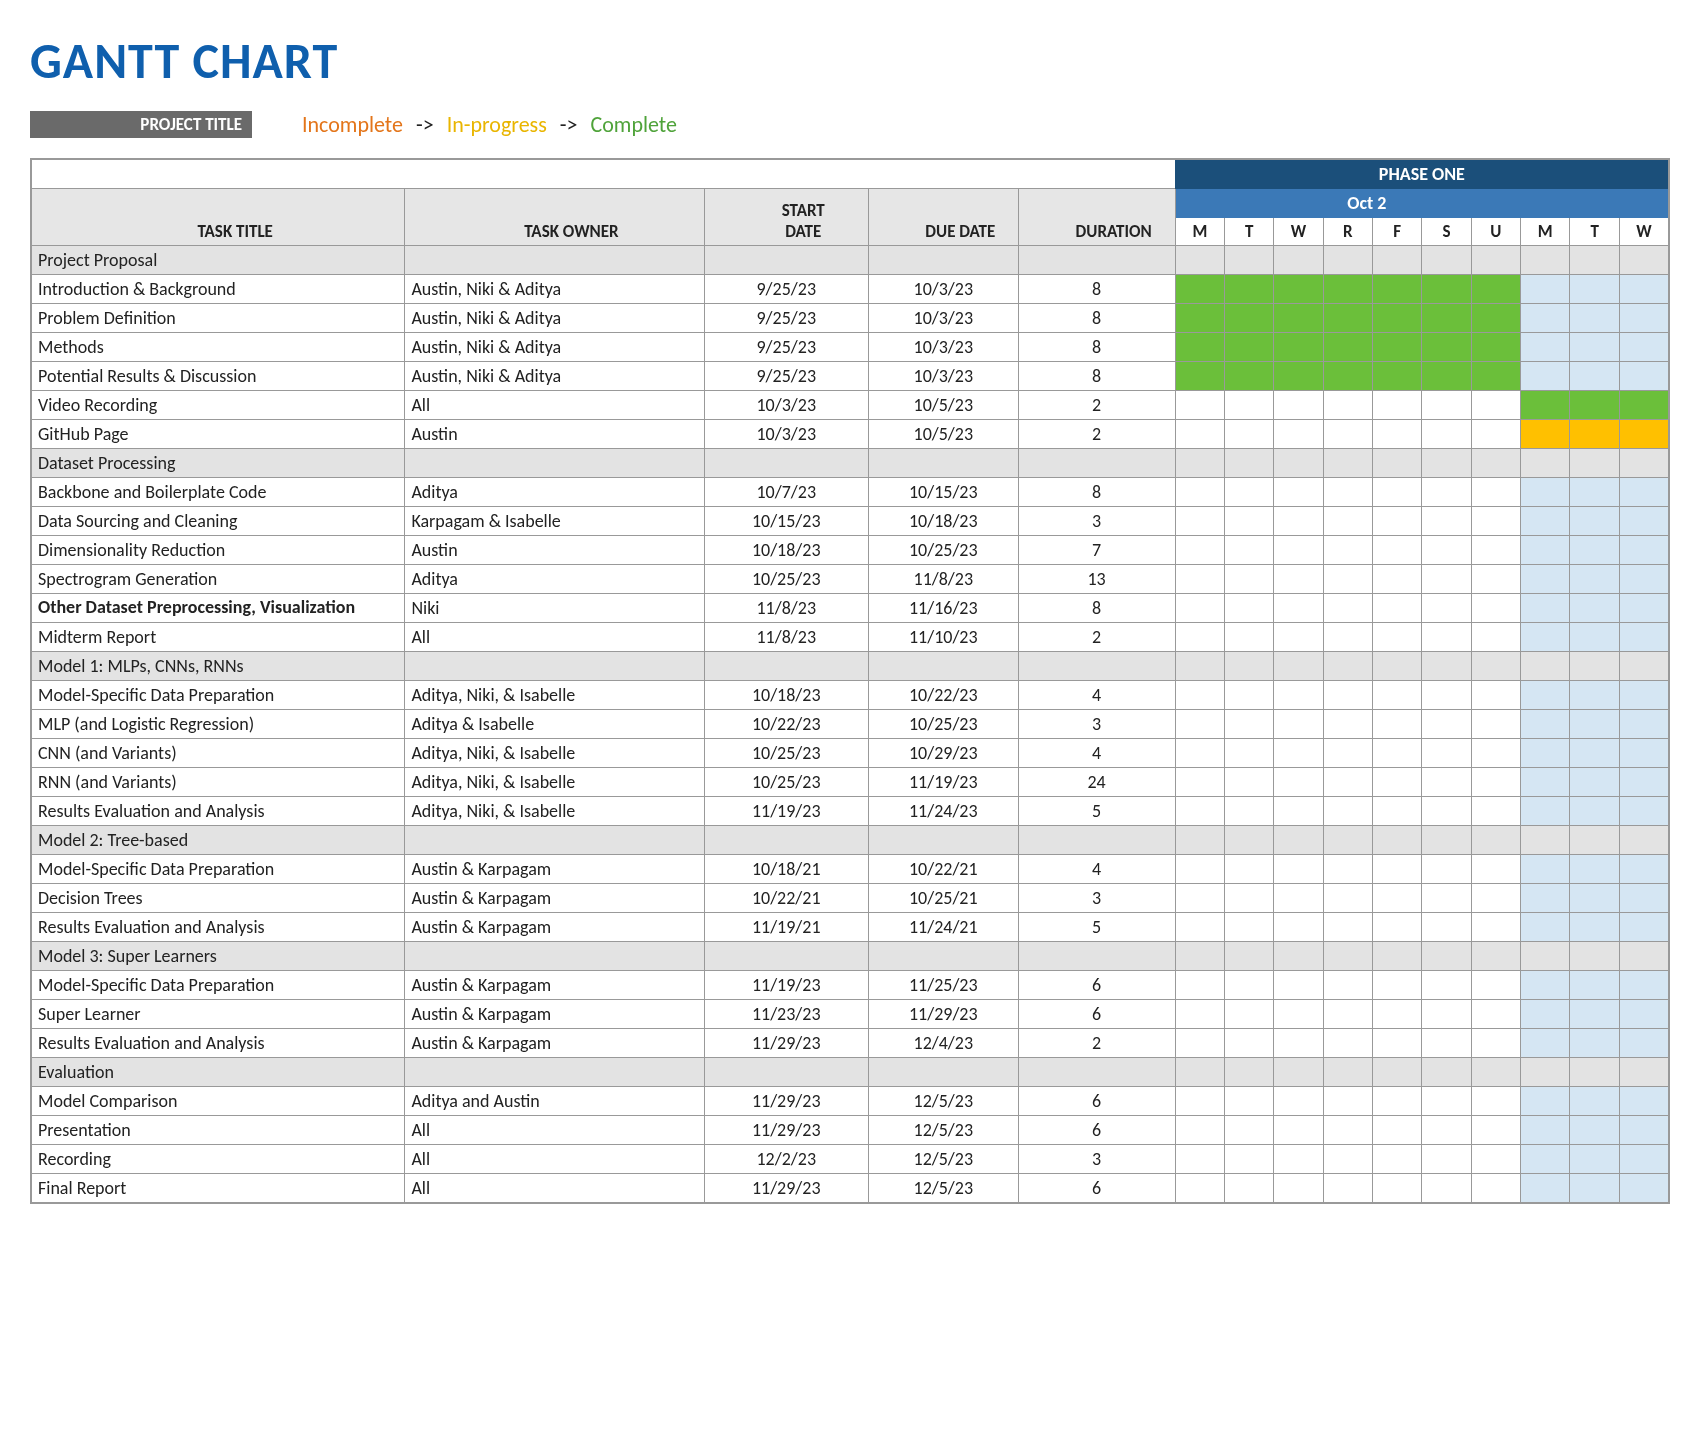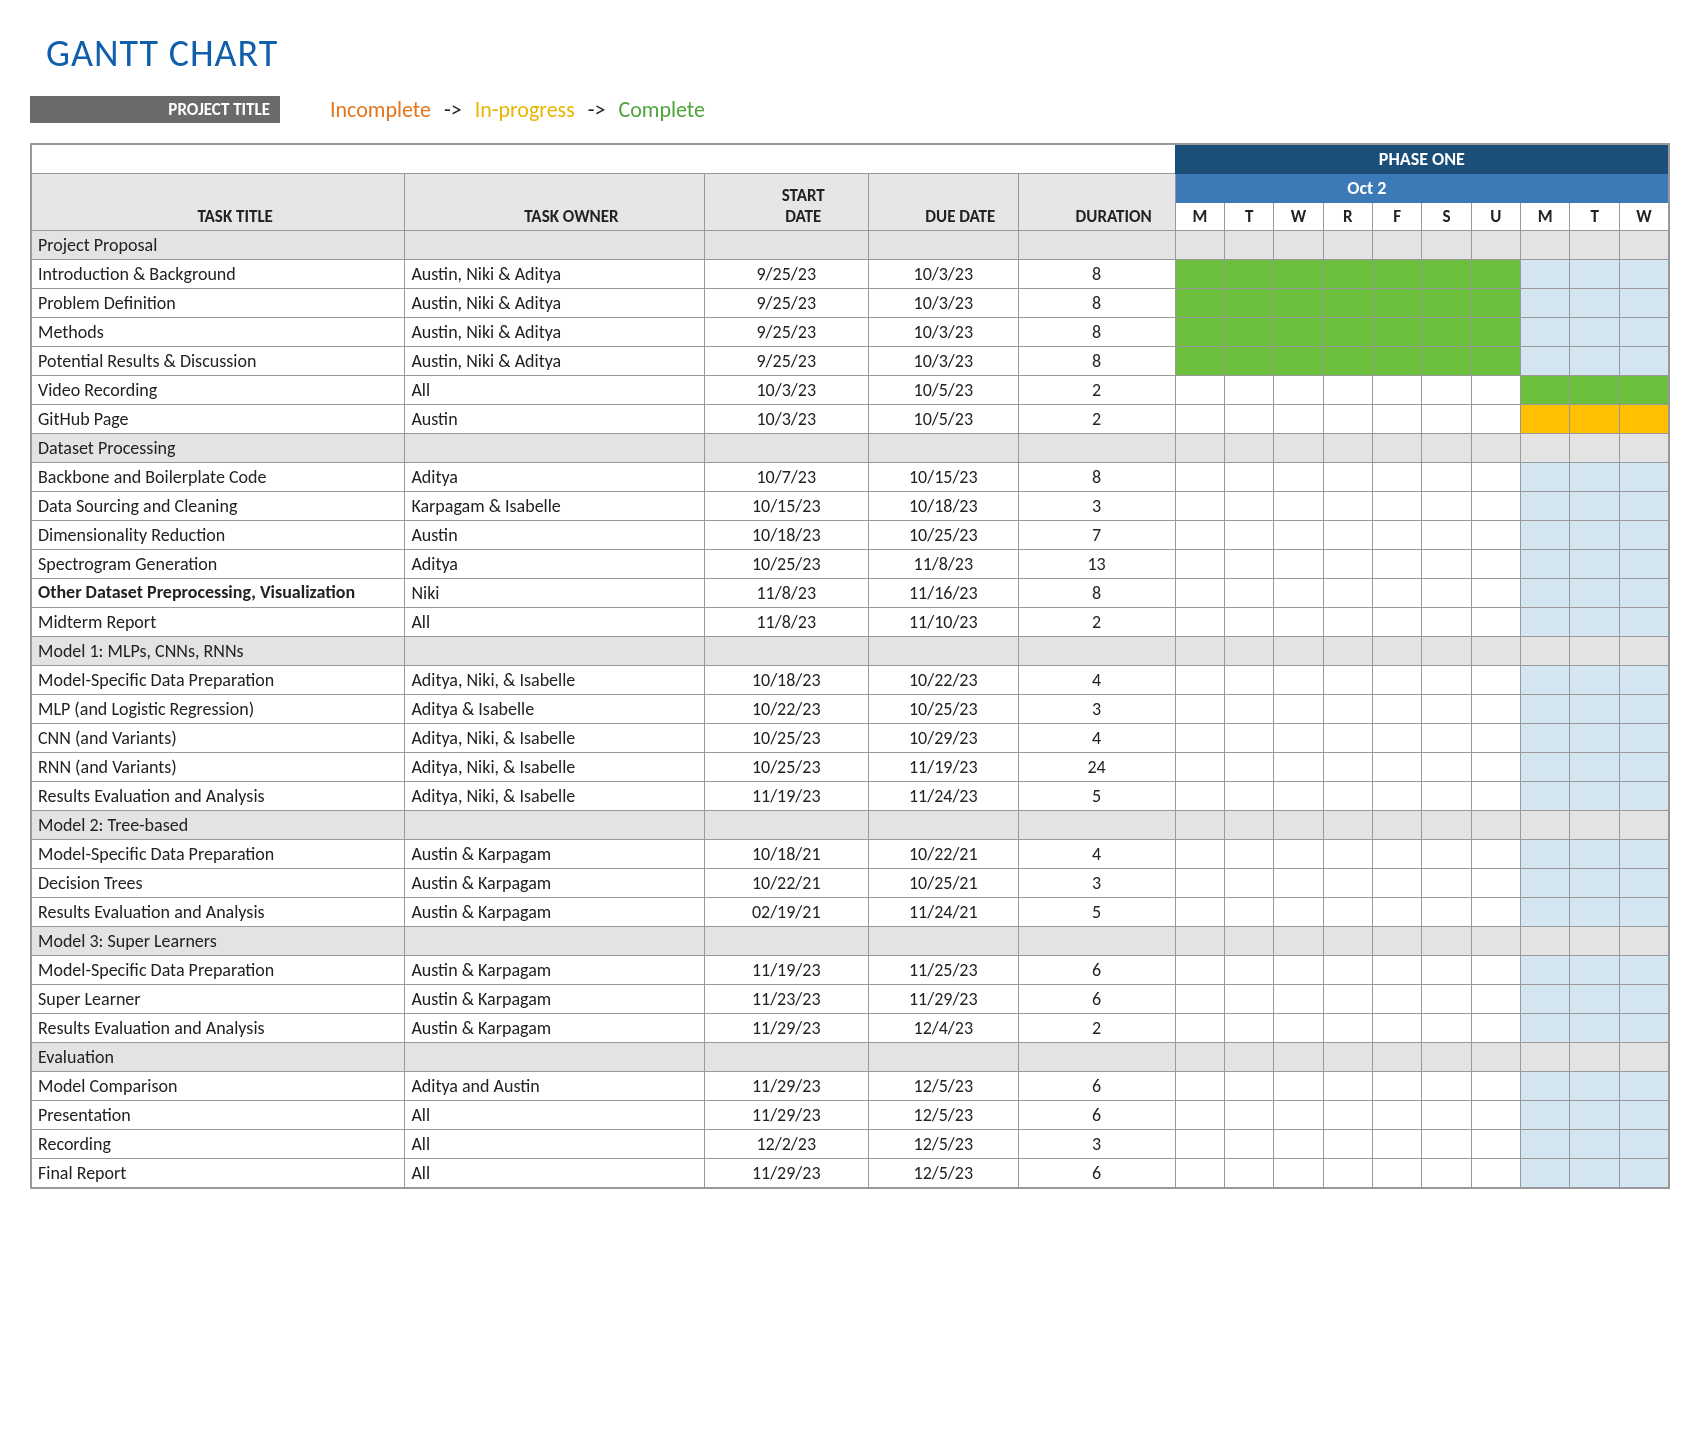--- a/index.html
+++ b/index.html
@@ -5,41 +5,41 @@
   * { box-sizing: border-box; }
   body {
     margin: 0;
     padding: 30px;
     font-family: Calibri, "Segoe UI", Arial, sans-serif;
     font-size: 18px;
     color: #222;
     background: #fff;
   }
   h1.title {
-    margin: 0 0 20px 16px;
-    font-size: 38px;
-    font-weight: 400;
+    margin: 0 0 20px 0;
+    font-size: 50px;
+    font-weight: 700;
     color: #0f5fad;
     letter-spacing: 1px;
   }
   .topbar {
     display: flex;
     align-items: stretch;
     gap: 0;
     margin-bottom: 20px;
   }
   .project-label {
     background: #6a6a6a;
     color: #fff;
     font-weight: 700;
     font-size: 17px;
     padding: 0 10px;
     display: flex;
     align-items: center;
-    width: 250px;
+    width: 222px;
     justify-content: flex-end;
   }
   .project-value {
     border: 1px solid #999;
     padding: 6px 10px;
     flex: 0 0 470px;
     background: #fff;
     font-size: 20px;
   }
   .legend {
@@ -565,21 +565,21 @@
         <td class="day"></td>
         <td class="day"></td>
         <td class="day"></td>
         <td class="day blue"></td>
         <td class="day blue"></td>
         <td class="day blue"></td>
       </tr>
       <tr>
         <td class="task">Results Evaluation and Analysis</td>
         <td class="owner">Austin &amp; Karpagam</td>
-        <td class="date">02/19/21</td>
+        <td class="date">11/19/21</td>
         <td class="date">11/24/21</td>
         <td class="dur">5</td>
         <td class="day"></td>
         <td class="day"></td>
         <td class="day"></td>
         <td class="day"></td>
         <td class="day"></td>
         <td class="day"></td>
         <td class="day"></td>
         <td class="day blue"></td>

